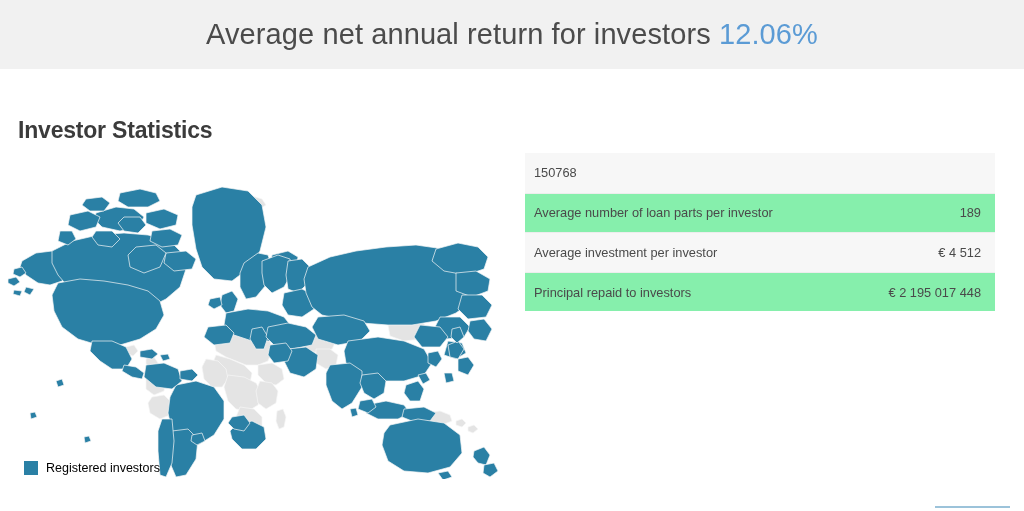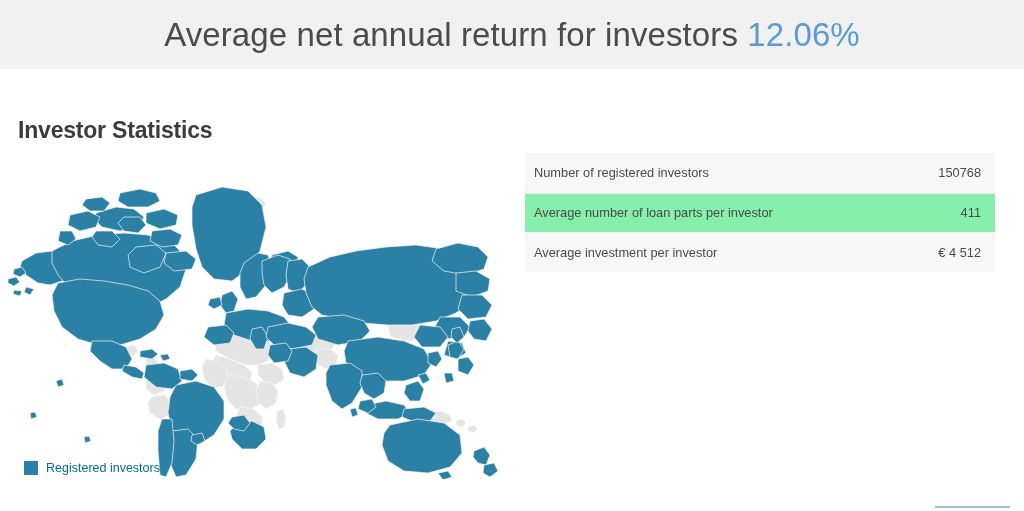--- a/index.html
+++ b/index.html
@@ -20,21 +20,21 @@
   .header-band {
     width: 1024px;
     height: 69px;
     background: #f1f1f1;
     display: flex;
     align-items: center;
     justify-content: center;
     box-sizing: border-box;
   }
   .header-title {
-    font-size: 33px;
+    font-size: 29px;
     font-weight: 400;
     color: #4b4b4b;
     letter-spacing: 0.1px;
     white-space: nowrap;
   }
   .header-title .accent {
     color: #5b9bd5;
   }
 
   
@@ -78,21 +78,21 @@
     gap: 8px;
   }
   .legend-swatch {
     width: 14px;
     height: 14px;
     background: #2a80a5;
     display: block;
   }
   .legend-label {
     font-size: 12.5px;
-    color: #0369a1;
+    color: #000000;
   }
 
   
   .stats-table {
     position: absolute;
     left: 525px;
     top: 84px;
     width: 470px;
     border-collapse: collapse;
   }
@@ -351,33 +351,36 @@
   </div>
 
   <div class="legend">
     <span class="legend-swatch"></span>
     <span class="legend-label">Registered investors</span>
   </div>
 
   <div class="stats-table">
 
     <div class="stats-row shaded">
-      <span class="stats-label">Number of registered investors</span>
       <span class="stats-value">150768</span>
     </div>
 
     <div class="stats-row plain">
       <span class="stats-label">Average number of loan parts per investor</span>
-      <span class="stats-value">411</span>
+      <span class="stats-value">189</span>
     </div>
 
     <div class="stats-row shaded">
       <span class="stats-label">Average investment per investor</span>
       <span class="stats-value">€ 4 512</span>
     </div>
 
+    <div class="stats-row plain">
+      <span class="stats-label">Principal repaid to investors</span>
+      <span class="stats-value">€ 2 195 017 448</span>
+    </div>
 
 
   </div>
 
   <div class="bottom-edge"></div>
 
 </div>
 
 </body></html>

